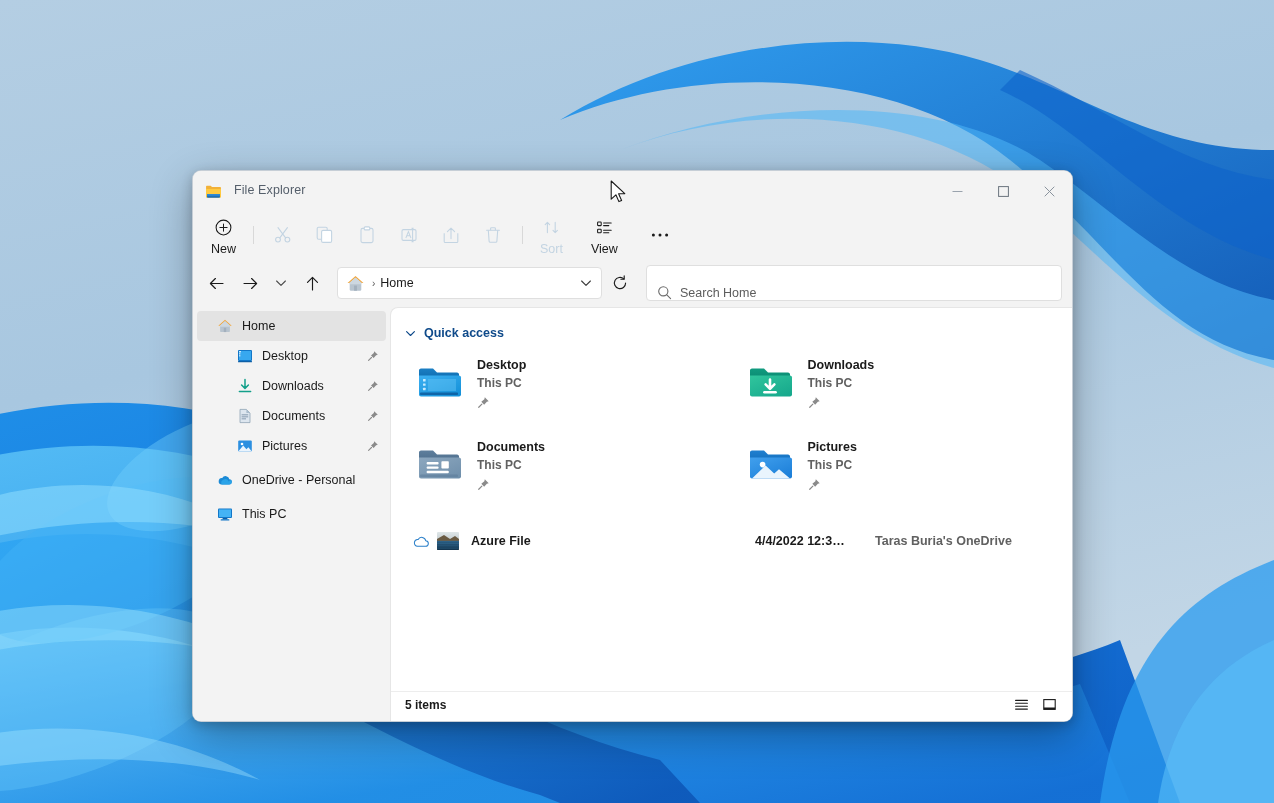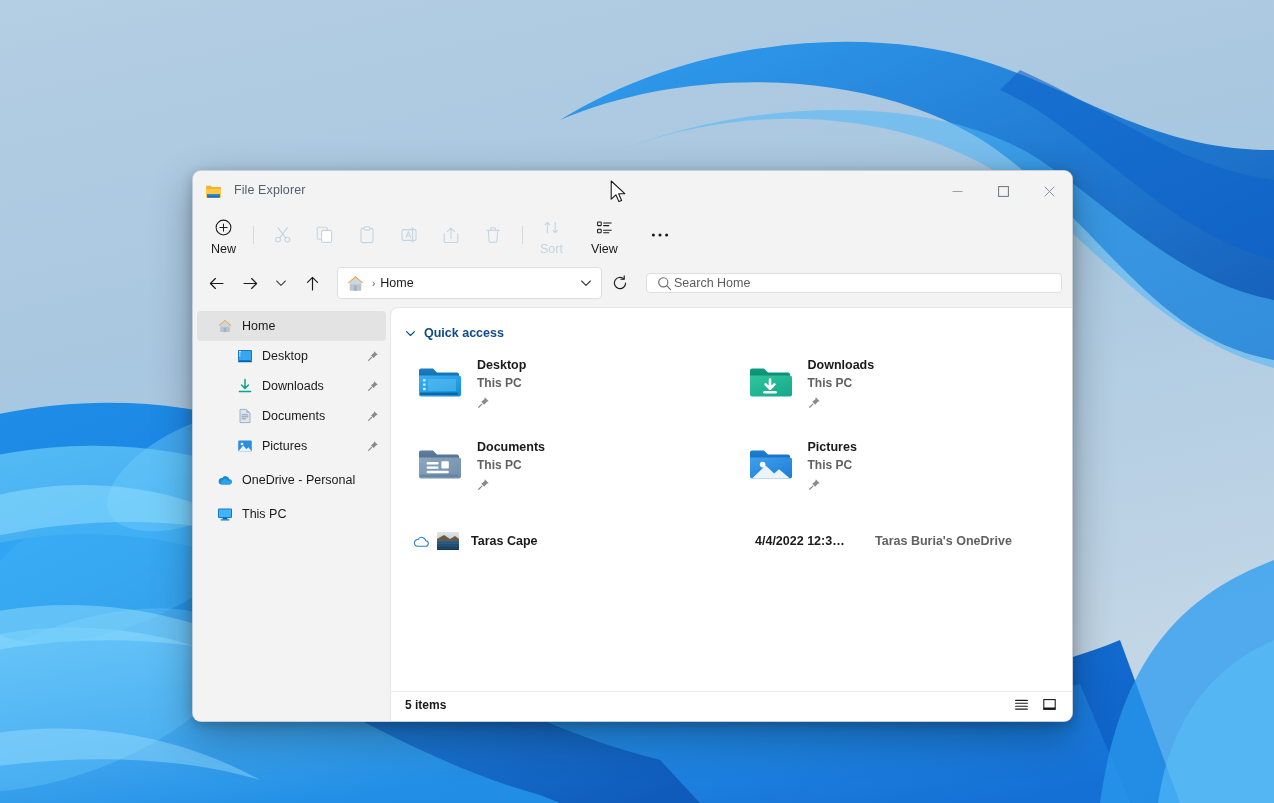--- a/index.html
+++ b/index.html
@@ -168,29 +168,29 @@
   #refresh-btn {
     width: 32px; height: 32px;
     display: flex; align-items: center; justify-content: center;
     border-radius: 4px;
     margin-left: 2px;
     color: #1a1a1a;
   }
 
   #searchbox {
     flex: 1;
-    height: 20px;
+    height: 36px;
     margin-left: 10px;
     background: #ffffff;
     border: 1px solid #dfdfdf;
     border-radius: 4px;
     display: flex;
-    align-items: center;
+    align-items: flex-end;
     padding: 0 10px;
-    gap: 2px;
+    gap: 8px;
   }
   #search-input {
     border: none;
     outline: none;
     background: transparent;
     font-family: "Liberation Sans", sans-serif;
     font-size: 12.5px;
     color: #1a1a1a;
     width: 100%;
   }
@@ -882,21 +882,21 @@
                       <stop offset="0" stop-color="#2b5f85"></stop>
                         <stop offset="1" stop-color="#12334d"></stop>
                     </linearGradient>
                   </defs>
                   <rect x="0" y="0" width="22" height="18" fill="url(#thumbSky)"></rect>
                   <path d="M0 7 L7 3 L13 7 L18 4 L22 7 V18 H0 Z" fill="#6a5a42"></path>
                   <rect x="0" y="9" width="22" height="9" fill="url(#thumbSea)"></rect>
                   <path d="M0 9h22 M0 11.4h22 M0 13.8h22 M0 16.2h22" stroke="#3e7ba3" stroke-width="0.5" opacity="0.6"></path>
                 </svg>
               </span>
-              <span class="fav-name">Taras Cape</span>
+              <span class="fav-name">Azure File</span>
               <span class="fav-date">4/4/2022 12:3…</span>
               <span class="fav-owner">Taras Buria's OneDrive</span>
             </div>
           </div>
 
         </div>
 
         <div id="statusbar">
           <span id="status-left">5 items</span>
           <span id="view-toggles">

